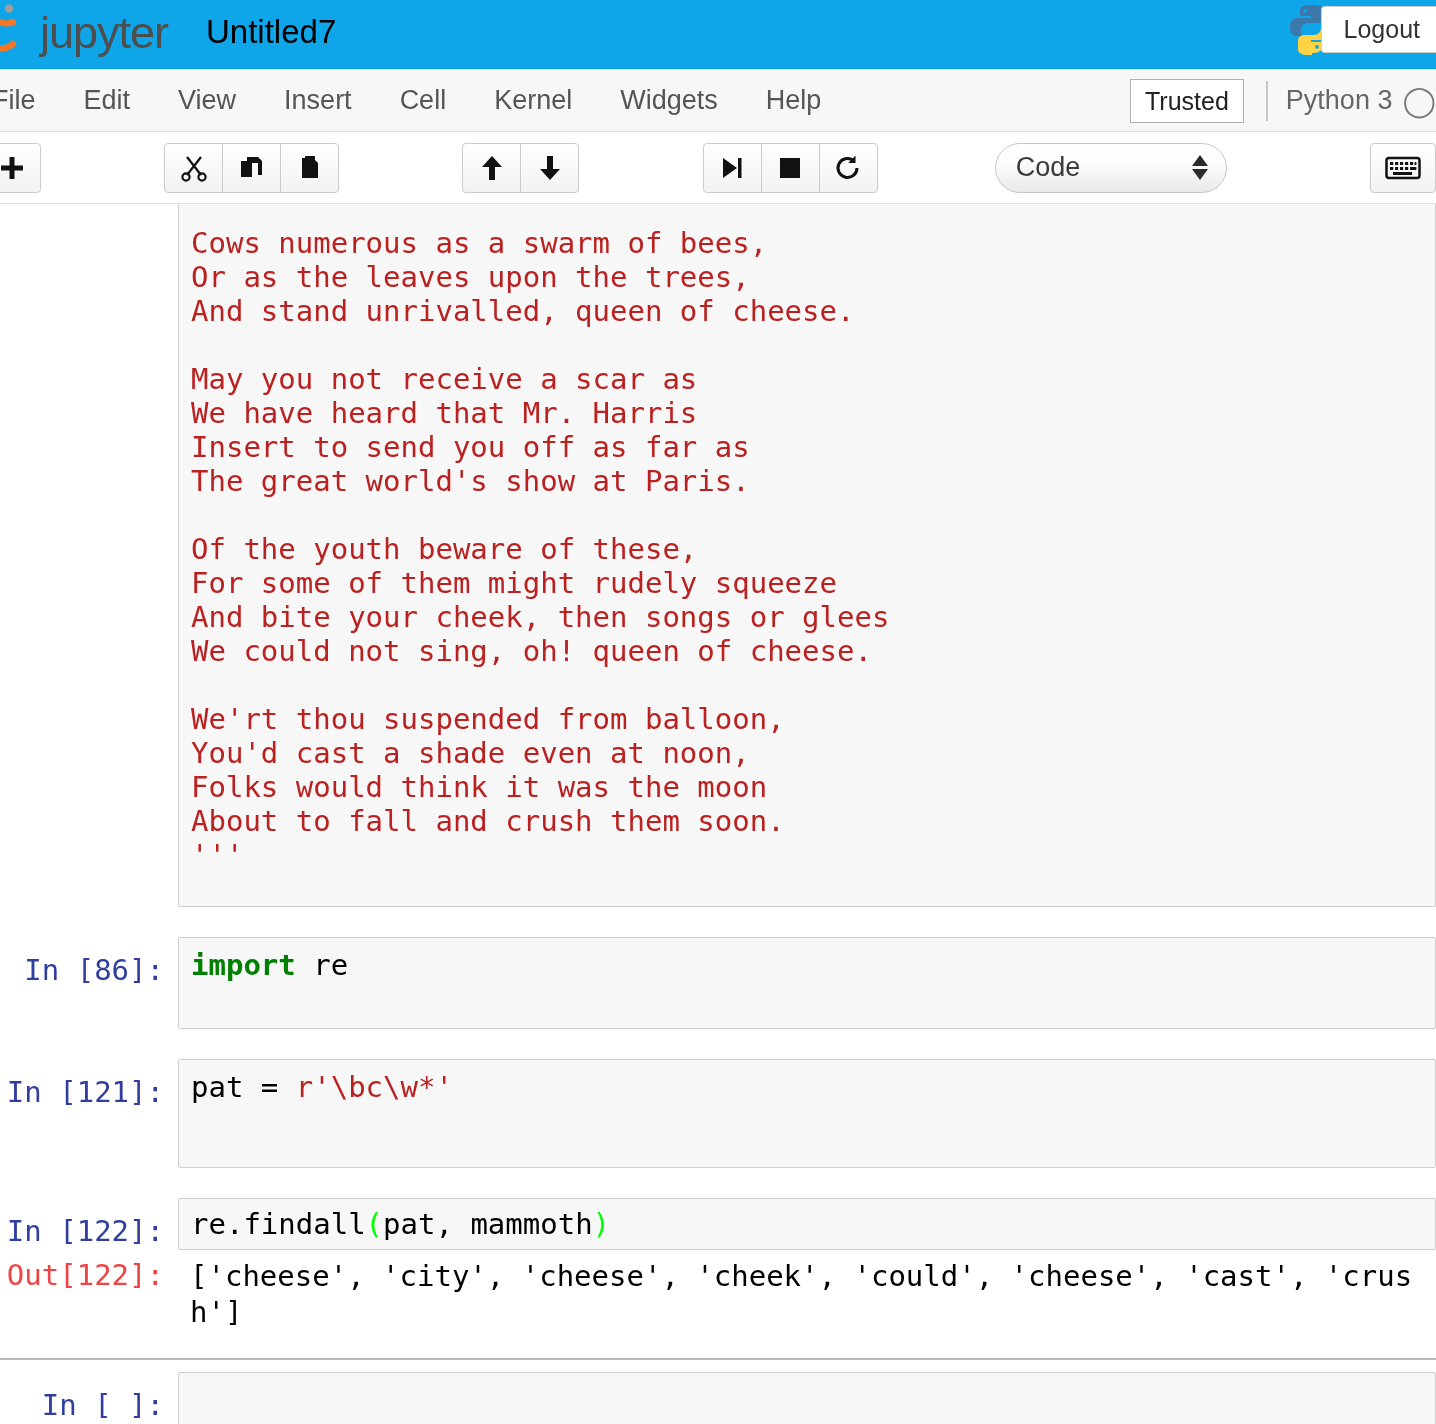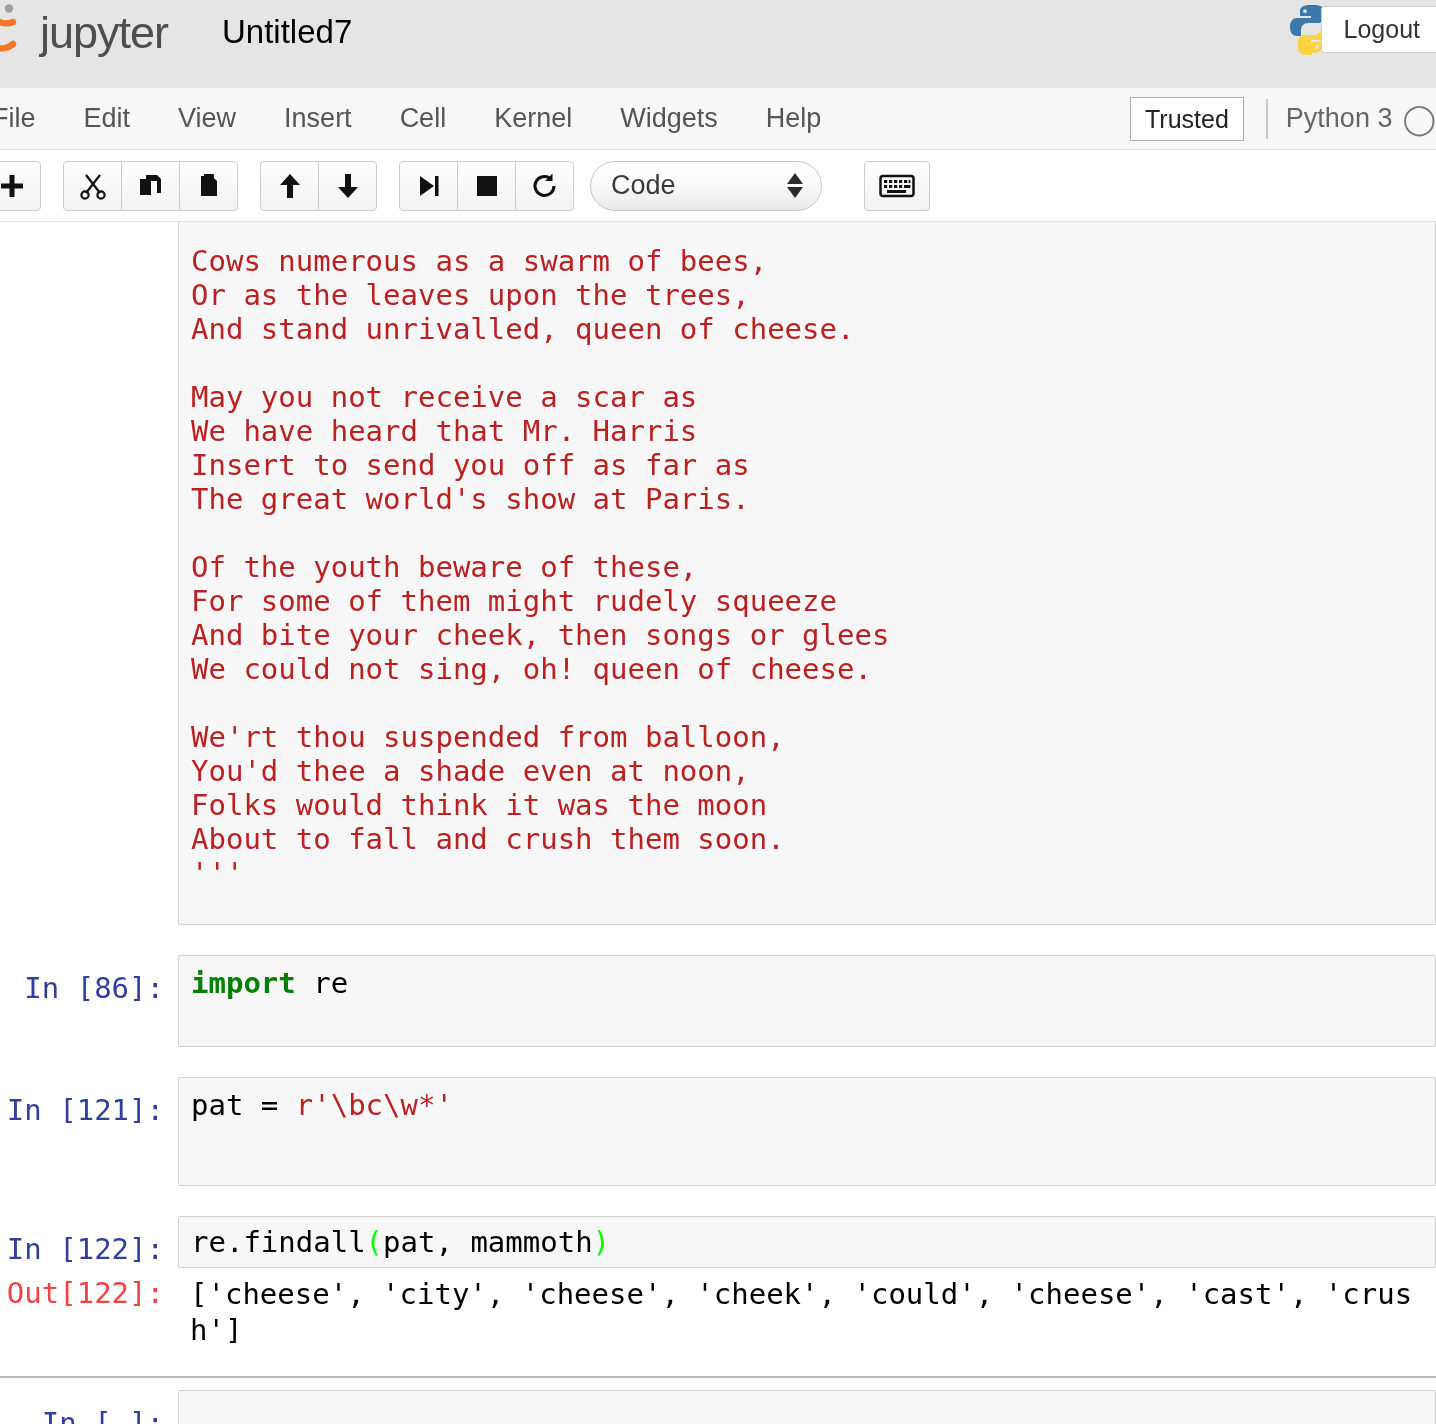--- a/index.html
+++ b/index.html
@@ -7,40 +7,40 @@
     margin: 0; padding: 0;
     width: 1436px; height: 1424px;
     background: #ffffff;
     font-family: "Liberation Sans", sans-serif;
     overflow: hidden;
   }
 
   
   #header {
     position: relative;
-    height: 88px;
-    background: #e5e5e5;
+    height: 70px;
+    background: #0ea5e9;
     border-bottom: 1px solid #e7e7e7;
   }
   #logo-wrap {
     position: absolute; left: -14px; top: 2px;
     display: flex; align-items: center;
   }
   #logo-mark { width: 52px; height: 62px; display: block; }
   #brand-text {
     font-size: 45px;
     color: #4e4e4e;
     letter-spacing: -1px;
     margin-left: 2px;
     line-height: 62px;
     font-weight: 400;
   }
   #notebook-title {
     position: absolute;
-    left: 222px; top: 6px;
+    left: 206px; top: 6px;
     font-size: 33px;
     color: #000000;
     line-height: 52px;
     text-align: center;
   }
   #py-logo {
     position: absolute; right: 100px; top: 3px;
     width: 50px; height: 52px;
   }
   #logout-btn {
@@ -111,20 +111,21 @@
 
   
   #toolbar {
     position: relative;
     height: 72px;
     background: #ffffff;
     border-bottom: 1px solid #e0e0e0;
     display: flex;
     align-items: center;
     padding-left: 0px;
+    justify-content: space-between;
   }
   .tb-group {
     display: flex;
     margin-left: 22px;
   }
   .tb-group.first { margin-left: -18px; }
   .tb-btn {
     width: 59px; height: 50px;
     border: 1px solid #cccccc;
     background: linear-gradient(#ffffff, #f2f2f2);
@@ -404,21 +405,21 @@
       <pre class="code s-string">We have heard that Mr. Harris</pre>
       <pre class="code s-string">Insert to send you off as far as</pre>
       <pre class="code s-string">The great world's show at Paris.</pre>
       <pre class="code s-string">&nbsp;</pre>
       <pre class="code s-string">Of the youth beware of these,</pre>
       <pre class="code s-string">For some of them might rudely squeeze</pre>
       <pre class="code s-string">And bite your cheek, then songs or glees</pre>
       <pre class="code s-string">We could not sing, oh! queen of cheese.</pre>
       <pre class="code s-string">&nbsp;</pre>
       <pre class="code s-string">We'rt thou suspended from balloon,</pre>
-      <pre class="code s-string">You'd thee a shade even at noon,</pre>
+      <pre class="code s-string">You'd cast a shade even at noon,</pre>
       <pre class="code s-string">Folks would think it was the moon</pre>
       <pre class="code s-string">About to fall and crush them soon.</pre>
       <pre class="code s-string">'''</pre>
     </div>
   </div>
 
   <div class="spacer-30"></div>
 
   <div class="cell" id="import-cell">
     <div class="prompt prompt-in">In [86]:</div>

